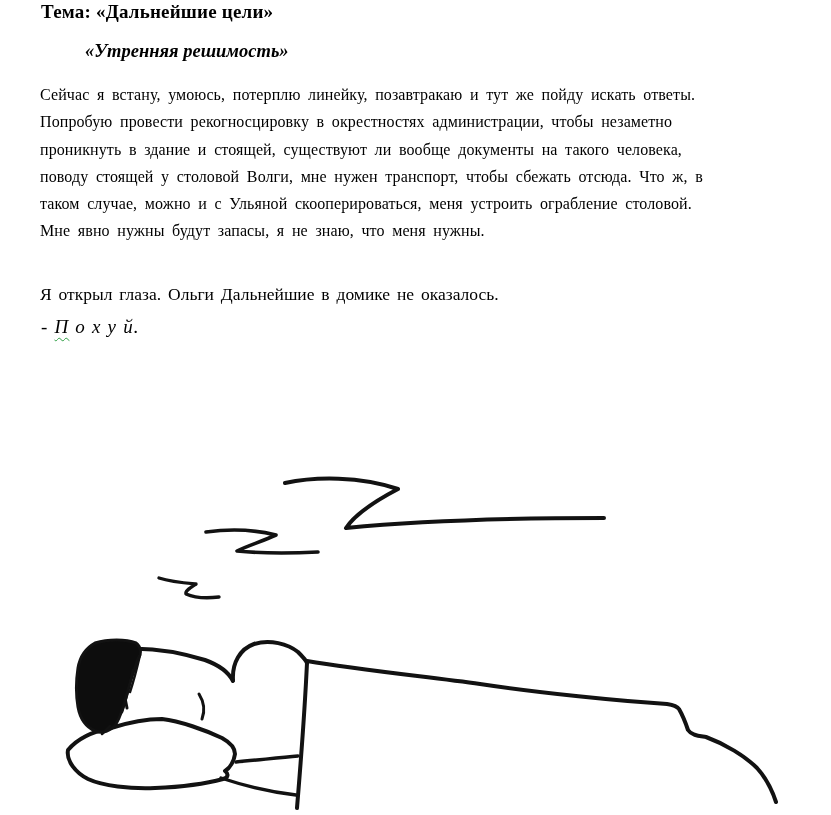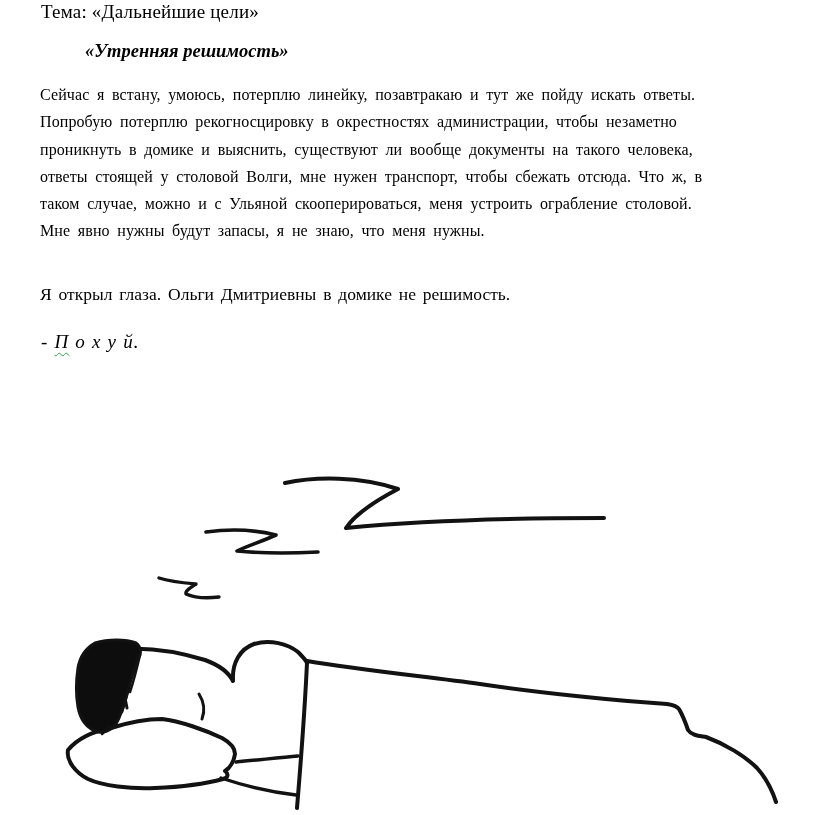--- a/index.html
+++ b/index.html
@@ -7,21 +7,21 @@
     width: 831px; height: 815px;
     background: #ffffff;
     overflow: hidden;
     font-family: "Liberation Serif", "DejaVu Serif", serif;
     color: #000000;
   }
   .doc { position: relative; width: 831px; height: 815px; }
 
   .title {
     position: absolute; left: 41px; top: 1px;
-    font-size: 19px; font-weight: normal; line-height: 22px;
+    font-size: 19px; font-weight: bold; line-height: 22px;
     letter-spacing: 0.2px;
     white-space: nowrap;
   }
   .subtitle {
     position: absolute; left: 41px; top: 40px;
     font-size: 18.5px; font-weight: bold; font-style: italic;
     line-height: 22px; white-space: nowrap; margin-left: 44px;
   }
   .body-par {
     position: absolute; left: 40px; top: 81px; width: 791px;
@@ -32,21 +32,21 @@
     white-space: nowrap;
     word-spacing: 3.5px;
     letter-spacing: 0.1px;
   }
   .par2 {
     position: absolute; left: 40px; top: 283px;
     font-size: 17.5px; line-height: 22px;
     white-space: nowrap; word-spacing: 2.5px;
   }
   .closing {
-    position: absolute; left: 41px; top: 330px;
+    position: absolute; left: 41px; top: 315px;
     font-size: 19px; font-style: italic; line-height: 24px;
     letter-spacing: 1.2px; white-space: nowrap;
   }
   .squiggle {
     text-decoration-line: underline;
     text-decoration-style: wavy;
     text-decoration-color: #2f9e44;
     text-decoration-thickness: 1px;
     text-underline-offset: 4px;
   }
@@ -60,28 +60,28 @@
 <body>
 
 <div class="doc">
 
   <div class="title">Тема: «Дальнейшие цели»</div>
 
   <div class="subtitle">«Утренняя решимость»</div>
 
   <div class="body-par">
     <div class="body-line">Сейчас я встану, умоюсь, потерплю линейку, позавтракаю и тут же пойду искать ответы.</div>
-    <div class="body-line">Попробую потерплю рекогносцировку в окрестностях администрации, чтобы незаметно</div>
-    <div class="body-line">проникнуть в домике и выяснить, существуют ли вообще документы на такого человека,</div>
-    <div class="body-line">ответы стоящей у столовой Волги, мне нужен транспорт, чтобы сбежать отсюда. Что ж, в</div>
+    <div class="body-line">Попробую провести рекогносцировку в окрестностях администрации, чтобы незаметно</div>
+    <div class="body-line">проникнуть в здание и стоящей, существуют ли вообще документы на такого человека,</div>
+    <div class="body-line">поводу стоящей у столовой Волги, мне нужен транспорт, чтобы сбежать отсюда. Что ж, в</div>
     <div class="body-line">таком случае, можно и с Ульяной скооперироваться, меня устроить ограбление столовой.</div>
     <div class="body-line">Мне явно нужны будут запасы, я не знаю, что меня нужны.</div>
   </div>
 
-  <div class="par2">Я открыл глаза. Ольги Дмитриевны в домике не решимость.</div>
+  <div class="par2">Я открыл глаза. Ольги Дальнейшие в домике не оказалось.</div>
 
   <div class="closing"><span>- </span><span class="squiggle">П</span><span> о х у й.</span></div>
 
   <svg class="sketch" viewBox="0 0 831 815" xmlns="http://www.w3.org/2000/svg">
     <g stroke="#121212" fill="none" stroke-width="4" stroke-linecap="round" stroke-linejoin="round">
 
       <path d="M285,483 C315,476.5 360,476 398,489 C377,500 356,513 346,528 C420,521 520,518 604,518"></path>
       <path stroke-width="3.6" d="M206,532 C228,529 252,529 276,535 C263,541 247,546 237,551 C262,553.5 290,553.5 318,552"></path>
       <path stroke-width="3.4" d="M159,578 C171,582 184,583 196,584 C190,588 185,591 186,594 C195,598 207,598.5 219,597"></path>
 

